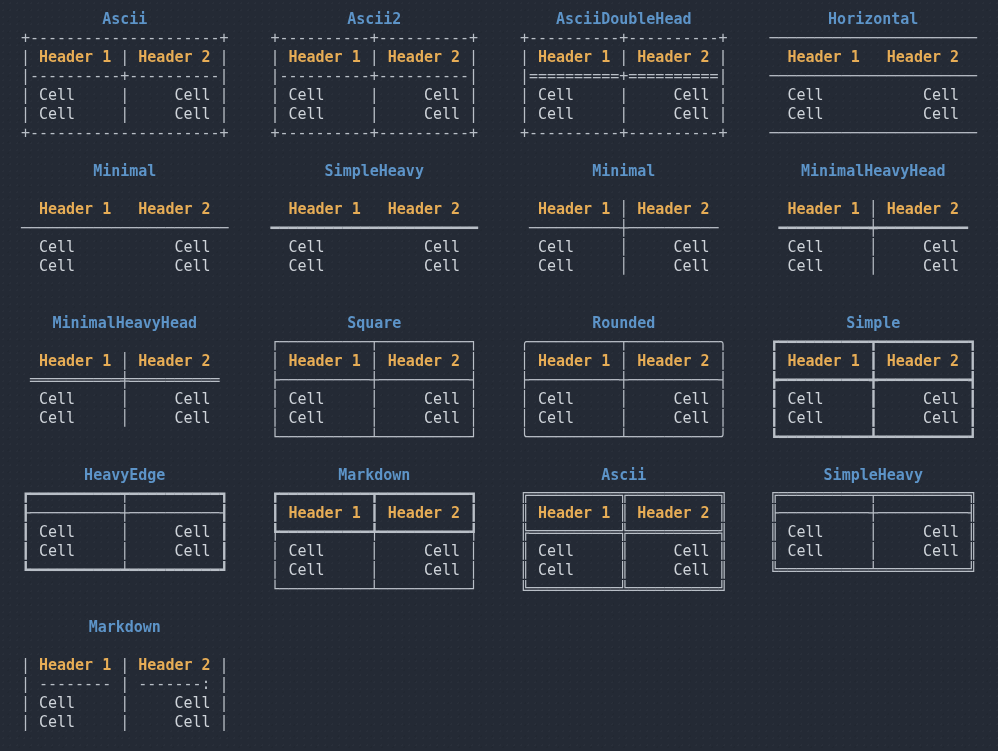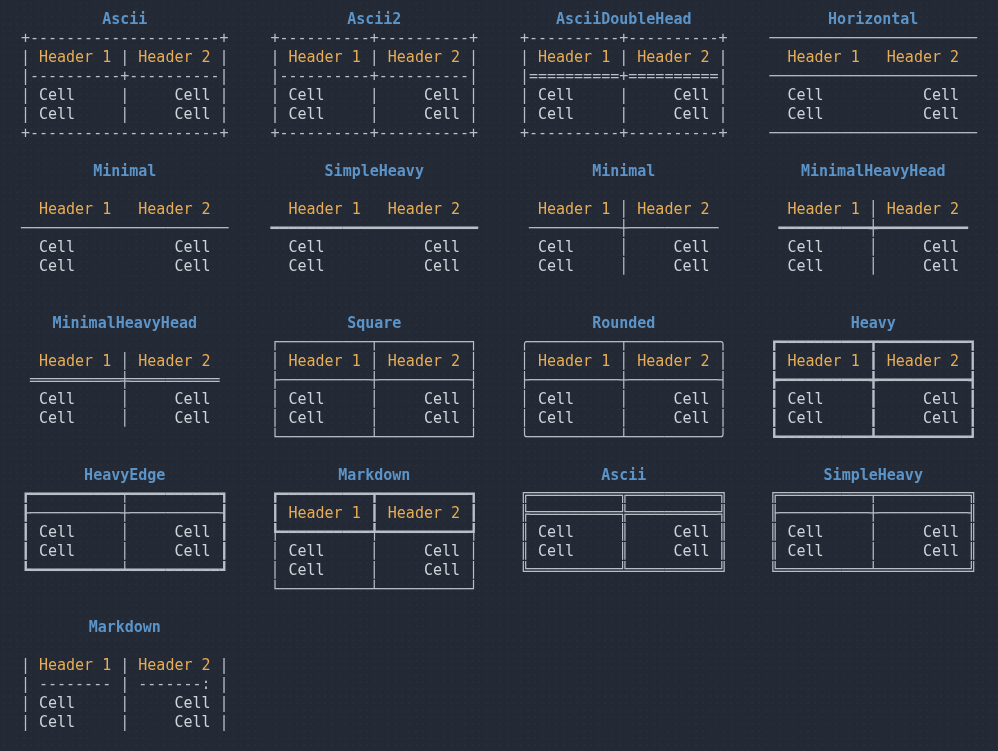--- a/index.html
+++ b/index.html
@@ -32,21 +32,21 @@
     line-height: 19px;
     white-space: pre;
   }
   .tascii {
     font-size: 15px;
     line-height: 19px;
     color: var(--border, #b9bfc7);
   }
   .ln { white-space: pre; height: 19px; }
   .seg-b { color: var(--border, #b9bfc7); }
-  .seg-h { color: var(--header, #e7ad56); font-weight: normal; }
+  .seg-h { color: var(--header, #e7ad56); font-weight: bold; }
   .seg-t { color: var(--cell, #cfd4da); }
 </style>
 </head>
 <body>
 
 <div class="screen">
   <div class="grid">
       <div class="tblock">
     <div class="ttitle">Ascii</div>
     <div class="tascii">
@@ -157,21 +157,21 @@
     <div class="tascii">
           <div class="ln"><span class="seg-b">╭──────────┬──────────╮</span></div>
           <div class="ln"><span class="seg-b">│ </span><span class="seg-h">Header 1</span><span class="seg-b"> │ </span><span class="seg-h">Header 2</span><span class="seg-b"> │</span></div>
           <div class="ln"><span class="seg-b">├──────────┼──────────┤</span></div>
           <div class="ln"><span class="seg-b">│ </span><span class="seg-t">Cell</span><span class="seg-b">     │     </span><span class="seg-t">Cell</span><span class="seg-b"> │</span></div>
           <div class="ln"><span class="seg-b">│ </span><span class="seg-t">Cell</span><span class="seg-b">     │     </span><span class="seg-t">Cell</span><span class="seg-b"> │</span></div>
           <div class="ln"><span class="seg-b">╰──────────┴──────────╯</span></div>
         </div>
   </div>
       <div class="tblock">
-    <div class="ttitle">Heavy</div>
+    <div class="ttitle">Simple</div>
     <div class="tascii">
           <div class="ln"><span class="seg-b">┏━━━━━━━━━━┳━━━━━━━━━━┓</span></div>
           <div class="ln"><span class="seg-b">┃ </span><span class="seg-h">Header 1</span><span class="seg-b"> ┃ </span><span class="seg-h">Header 2</span><span class="seg-b"> ┃</span></div>
           <div class="ln"><span class="seg-b">┣━━━━━━━━━━╋━━━━━━━━━━┫</span></div>
           <div class="ln"><span class="seg-b">┃ </span><span class="seg-t">Cell</span><span class="seg-b">     ┃     </span><span class="seg-t">Cell</span><span class="seg-b"> ┃</span></div>
           <div class="ln"><span class="seg-b">┃ </span><span class="seg-t">Cell</span><span class="seg-b">     ┃     </span><span class="seg-t">Cell</span><span class="seg-b"> ┃</span></div>
           <div class="ln"><span class="seg-b">┗━━━━━━━━━━┻━━━━━━━━━━┛</span></div>
         </div>
   </div>
       <div class="tblock">
@@ -192,20 +192,21 @@
           <div class="ln"><span class="seg-b">┡━━━━━━━━━━╇━━━━━━━━━━┩</span></div>
           <div class="ln"><span class="seg-b">│ </span><span class="seg-t">Cell</span><span class="seg-b">     │     </span><span class="seg-t">Cell</span><span class="seg-b"> │</span></div>
           <div class="ln"><span class="seg-b">│ </span><span class="seg-t">Cell</span><span class="seg-b">     │     </span><span class="seg-t">Cell</span><span class="seg-b"> │</span></div>
           <div class="ln"><span class="seg-b">└──────────┴──────────┘</span></div>
         </div>
   </div>
       <div class="tblock">
     <div class="ttitle">Ascii</div>
     <div class="tascii">
           <div class="ln"><span class="seg-b">╔══════════╦══════════╗</span></div>
+          <div class="ln"><span class="seg-b">║ </span><span class="seg-h">Header 1</span><span class="seg-b"> ║ </span><span class="seg-h">Header 2</span><span class="seg-b"> ║</span></div>
           <div class="ln"><span class="seg-b">╠══════════╬══════════╣</span></div>
           <div class="ln"><span class="seg-b">║ </span><span class="seg-t">Cell</span><span class="seg-b">     ║     </span><span class="seg-t">Cell</span><span class="seg-b"> ║</span></div>
           <div class="ln"><span class="seg-b">║ </span><span class="seg-t">Cell</span><span class="seg-b">     ║     </span><span class="seg-t">Cell</span><span class="seg-b"> ║</span></div>
           <div class="ln"><span class="seg-b">╚══════════╩══════════╝</span></div>
         </div>
   </div>
       <div class="tblock">
     <div class="ttitle">SimpleHeavy</div>
     <div class="tascii">
           <div class="ln"><span class="seg-b">╔══════════╤══════════╗</span></div>

